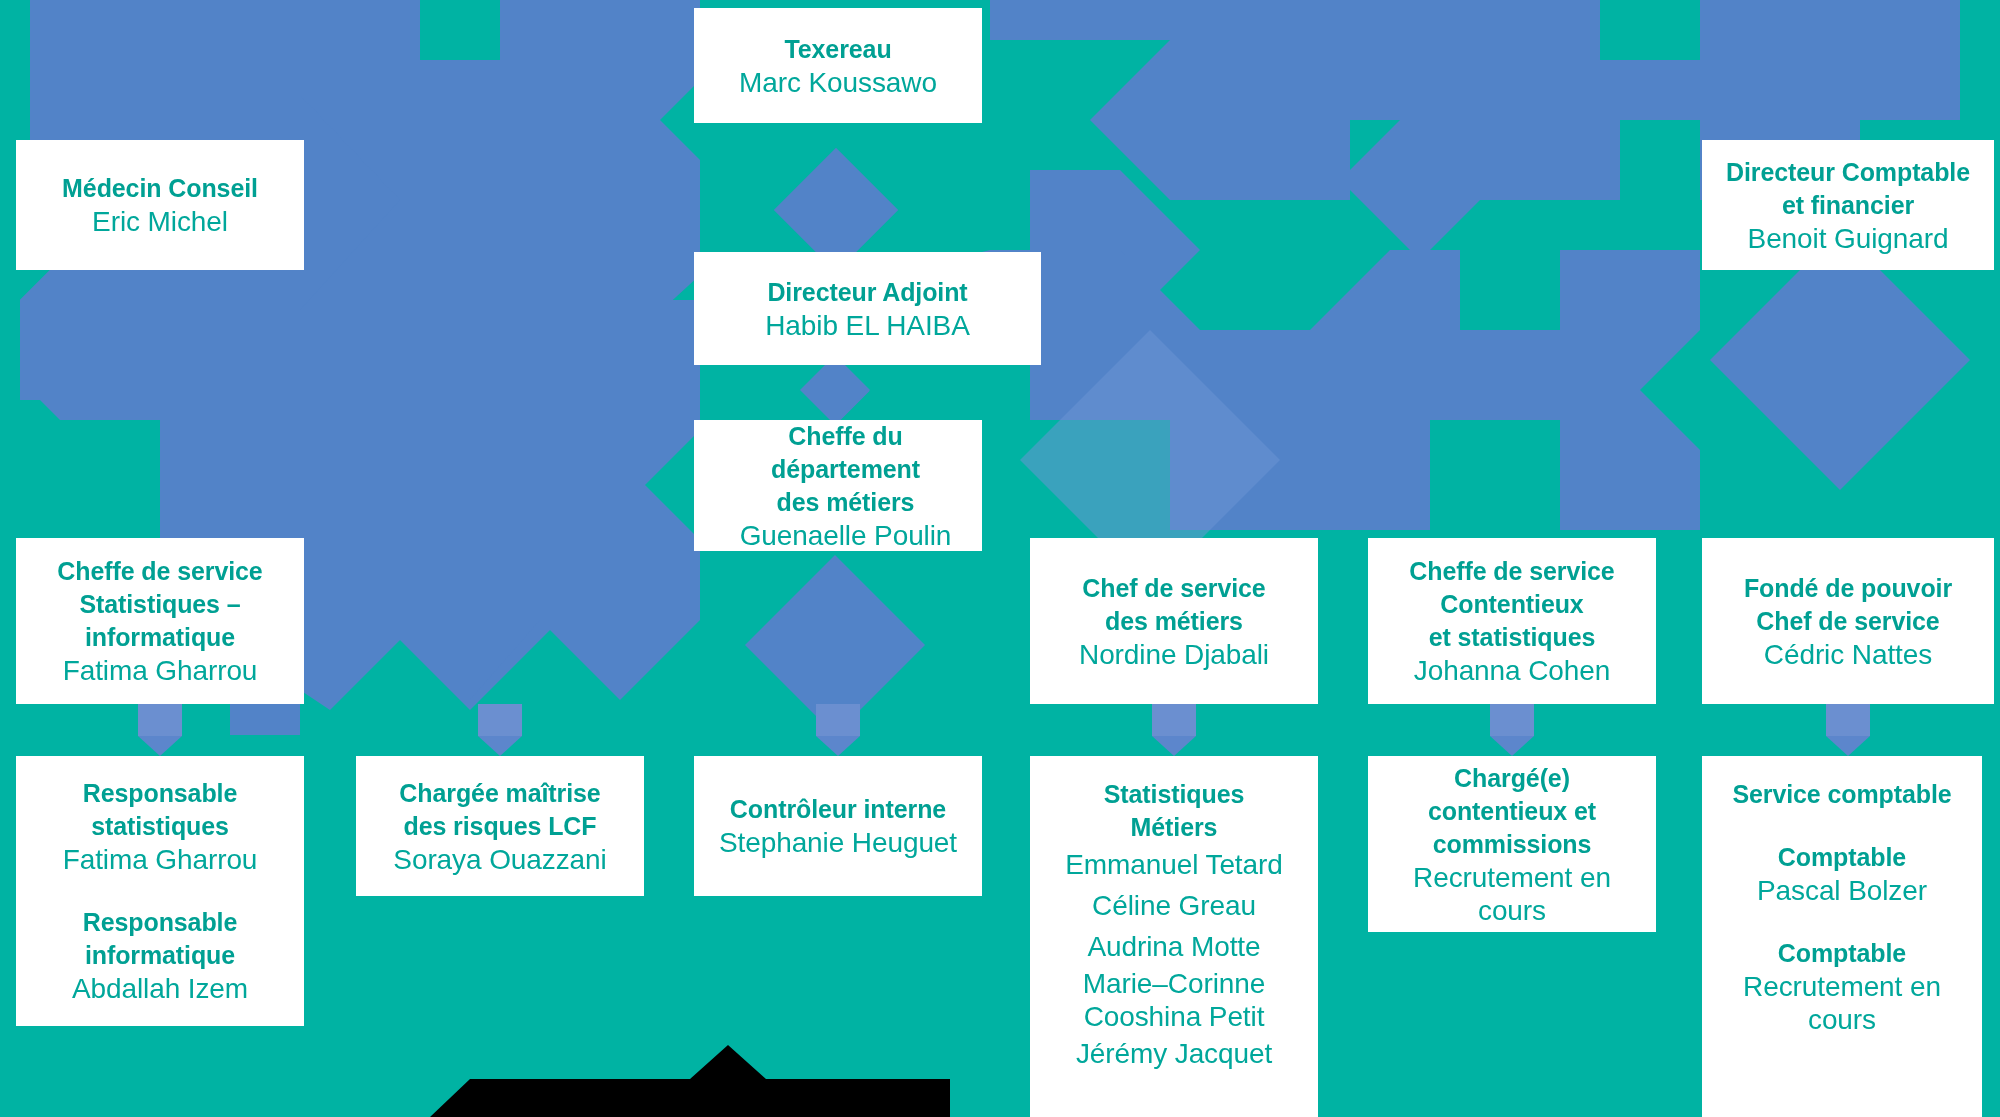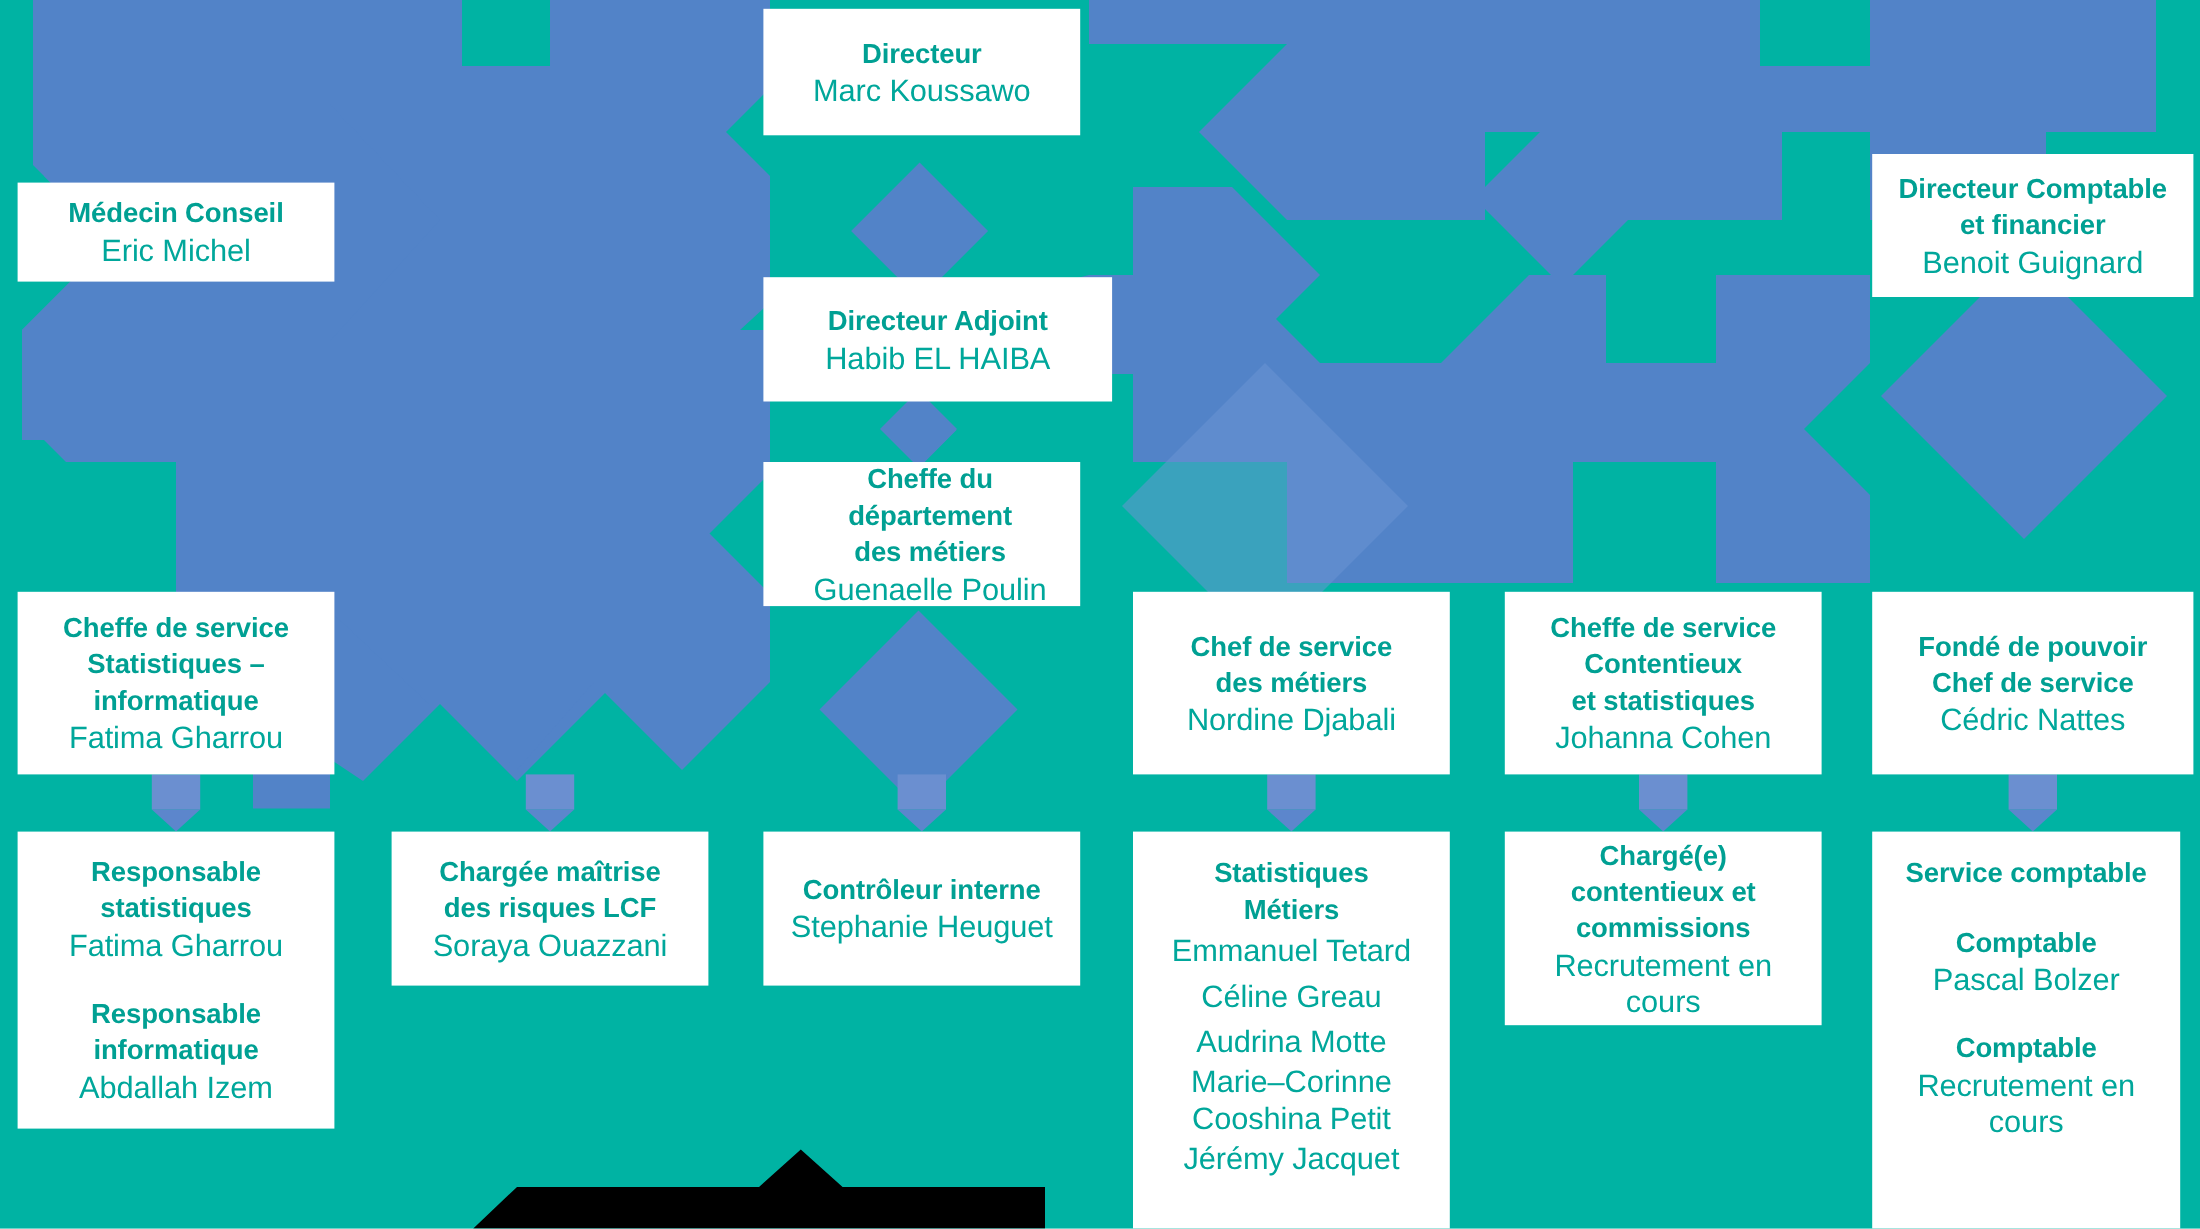--- a/index.html
+++ b/index.html
@@ -118,37 +118,37 @@
     <path fill="#5283c8" d="M835,555 L925,645 L835,735 L745,645 Z"></path>
     <path fill="#5283c8" d="M835,150 L895,210 L835,270 L775,210 Z"></path>
     <path fill="#5283c8" d="M835,355 L870,390 L835,425 L800,390 Z"></path>
 
     <path fill="#5283c8" d="M305,420 L470,420 L470,560 L390,640 L305,560 Z"></path>
 
     <path fill="#6a93d4" opacity="0.55" d="M1150,330 L1280,460 L1150,590 L1020,460 Z"></path>
   </svg>
 
   <div class="card" style="left:694px; top:8px; width:288px; height:115px;">
-    <div class="role">Directeur</div>
+    <div class="role">Texereau</div>
     <div class="person">Marc Koussawo</div>
   </div>
 
-  <div class="card" style="left:16px; top:140px; width:288px; height:90px;margin-top:26px;">
+  <div class="card" style="left:16px; top:140px; width:288px; height:130px;">
     <div class="role">Médecin Conseil</div>
     <div class="person">Eric Michel</div>
   </div>
 
 
   <div class="card" style="left:1702px; top:140px; width:292px; height:130px;">
     <div class="role">Directeur Comptable</div>
     <div class="role">et financier</div>
     <div class="person">Benoit Guignard</div>
   </div>
 
-  <div class="card" style="left:694px; top:252px; width:317px; height:113px;">
+  <div class="card" style="left:694px; top:252px; width:347px; height:113px;">
     <div class="role">Directeur Adjoint</div>
     <div class="person">Habib EL HAIBA</div>
   </div>
 
   <div class="card" style="left:694px; top:420px; width:288px; height:131px;padding-left:27px;">
     <div class="role">Cheffe du département</div>
     <div class="role">des métiers</div>
     <div class="person">Guenaelle Poulin</div>
   </div>
 

